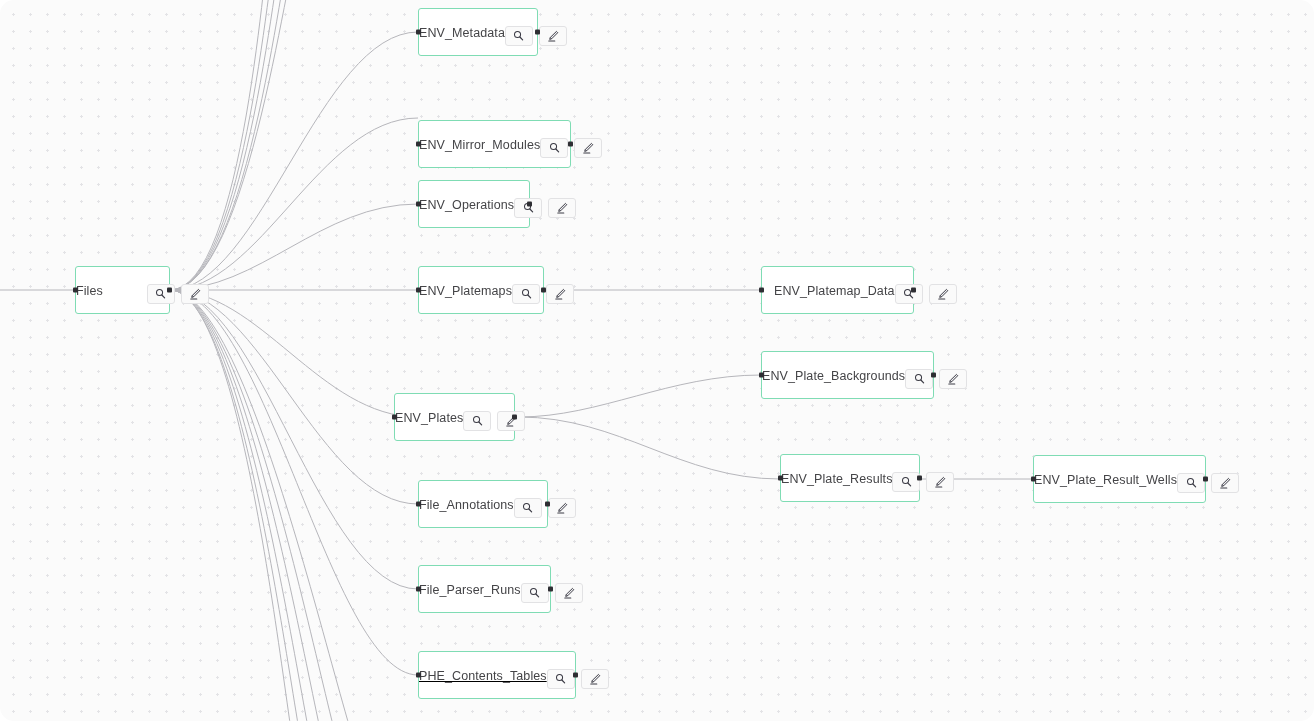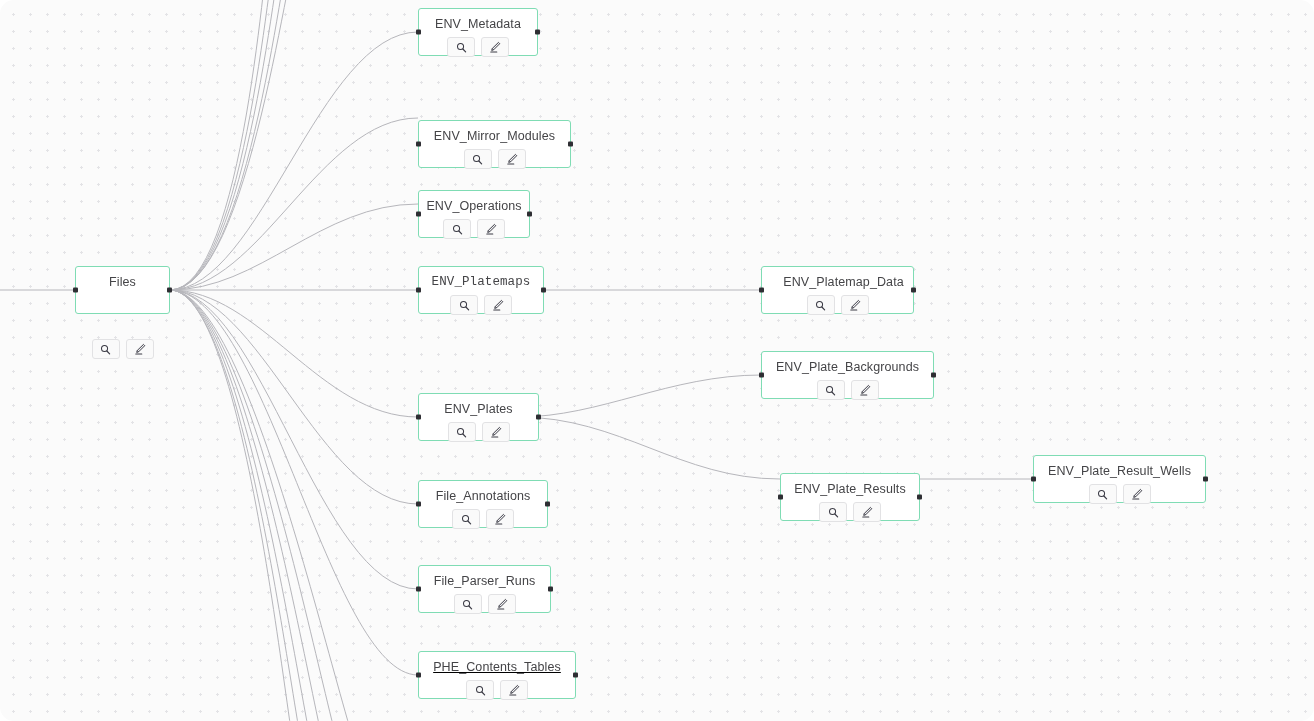--- a/index.html
+++ b/index.html
@@ -35,21 +35,20 @@
     stroke: #b6b6bb;
     stroke-width: 1;
   }
   
   .node {
     position: absolute;
     background: #ffffff;
     border: 1.6px solid #7fdcb4;
     border-radius: 3px;
     display: flex;
-    flex-direction: column;
     align-items: center;
     justify-content: flex-start;
     padding-top: 7px;
     box-shadow: 0 0 0 0 rgba(0,0,0,0);
   }
   .node-label {
     font-size: 12.5px;
     color: #444447;
     line-height: 16px;
     white-space: nowrap;
@@ -182,21 +181,21 @@
                 <path d="M12.6 1.9 L14.3 3.6 L6.1 11.8 L3.6 12.5 L4.3 10.0 Z" fill="#f2f2f4" stroke="#3a3a44" stroke-width="1.3" stroke-linejoin="round"></path>
                 <path d="M4.3 10.0 L6.1 11.8" stroke="#3a3a44" stroke-width="1.1"></path>
                 <line x1="2.4" y1="14.6" x2="10.4" y2="14.6" stroke="#3a3a44" stroke-width="1.4" stroke-linecap="round"></line>
               </svg>
             </span>
           </button>
         </div>
         <div class="handle left" style="background: rgb(46, 46, 51);"></div>
         <div class="handle right" style="background: rgb(46, 46, 51);"></div>
       </div>
-      <div class="node" style="left: 418px; top: 180px; width: 112px; height: 48px; border-color: rgb(127, 220, 180); margin-top: 10px;">
+      <div class="node" style="left: 418px; top: 180px; width: 112px; height: 48px; border-color: rgb(127, 220, 180);">
         <div class="node-label" style="color: rgb(68, 68, 71);">ENV_Operations</div>
         <div class="node-tools">
           <button class="tool-btn" title="Inspect">
             <span>
               <svg width="11" height="11" viewBox="0 0 16 16">
                 <circle cx="6.6" cy="6.6" r="4.4" fill="none" stroke="#3a3a44" stroke-width="1.5"></circle>
                 <line x1="10" y1="10.2" x2="14" y2="14.4" stroke="#3a3a44" stroke-width="1.7" stroke-linecap="round"></line>
               </svg>
             </span>
           </button>
@@ -207,44 +206,44 @@
                 <path d="M4.3 10.0 L6.1 11.8" stroke="#3a3a44" stroke-width="1.1"></path>
                 <line x1="2.4" y1="14.6" x2="10.4" y2="14.6" stroke="#3a3a44" stroke-width="1.4" stroke-linecap="round"></line>
               </svg>
             </span>
           </button>
         </div>
         <div class="handle left" style="background: rgb(46, 46, 51);"></div>
         <div class="handle right" style="background: rgb(46, 46, 51);"></div>
       </div>
       <div class="node" style="left: 418px; top: 266px; width: 126px; height: 48px; border-color: rgb(127, 220, 180);">
-        <div class="node-label" style="color: rgb(68, 68, 71); font-family: Liberation Mono, monospace;">ENV_Platemaps</div>
-        <div class="node-tools">
-          <button class="tool-btn" title="Inspect">
-            <span>
-              <svg width="11" height="11" viewBox="0 0 16 16">
-                <circle cx="6.6" cy="6.6" r="4.4" fill="none" stroke="#3a3a44" stroke-width="1.5"></circle>
-                <line x1="10" y1="10.2" x2="14" y2="14.4" stroke="#3a3a44" stroke-width="1.7" stroke-linecap="round"></line>
-              </svg>
-            </span>
-          </button>
-          <button class="tool-btn" title="Edit">
-            <span>
-              <svg width="12" height="12" viewBox="0 0 16 16">
-                <path d="M12.6 1.9 L14.3 3.6 L6.1 11.8 L3.6 12.5 L4.3 10.0 Z" fill="#f2f2f4" stroke="#3a3a44" stroke-width="1.3" stroke-linejoin="round"></path>
-                <path d="M4.3 10.0 L6.1 11.8" stroke="#3a3a44" stroke-width="1.1"></path>
-                <line x1="2.4" y1="14.6" x2="10.4" y2="14.6" stroke="#3a3a44" stroke-width="1.4" stroke-linecap="round"></line>
-              </svg>
-            </span>
-          </button>
-        </div>
-        <div class="handle left" style="background: rgb(46, 46, 51);"></div>
-        <div class="handle right" style="background: rgb(46, 46, 51);"></div>
-      </div>
-      <div class="node" style="left: 418px; top: 393px; width: 121px; height: 48px; border-color: rgb(127, 220, 180);">
+        <div class="node-label" style="color: rgb(68, 68, 71);">ENV_Platemaps</div>
+        <div class="node-tools">
+          <button class="tool-btn" title="Inspect">
+            <span>
+              <svg width="11" height="11" viewBox="0 0 16 16">
+                <circle cx="6.6" cy="6.6" r="4.4" fill="none" stroke="#3a3a44" stroke-width="1.5"></circle>
+                <line x1="10" y1="10.2" x2="14" y2="14.4" stroke="#3a3a44" stroke-width="1.7" stroke-linecap="round"></line>
+              </svg>
+            </span>
+          </button>
+          <button class="tool-btn" title="Edit">
+            <span>
+              <svg width="12" height="12" viewBox="0 0 16 16">
+                <path d="M12.6 1.9 L14.3 3.6 L6.1 11.8 L3.6 12.5 L4.3 10.0 Z" fill="#f2f2f4" stroke="#3a3a44" stroke-width="1.3" stroke-linejoin="round"></path>
+                <path d="M4.3 10.0 L6.1 11.8" stroke="#3a3a44" stroke-width="1.1"></path>
+                <line x1="2.4" y1="14.6" x2="10.4" y2="14.6" stroke="#3a3a44" stroke-width="1.4" stroke-linecap="round"></line>
+              </svg>
+            </span>
+          </button>
+        </div>
+        <div class="handle left" style="background: rgb(46, 46, 51);"></div>
+        <div class="handle right" style="background: rgb(46, 46, 51);"></div>
+      </div>
+      <div class="node" style="left: 394px; top: 393px; width: 121px; height: 48px; border-color: rgb(127, 220, 180);">
         <div class="node-label" style="color: rgb(68, 68, 71);">ENV_Plates</div>
         <div class="node-tools">
           <button class="tool-btn" title="Inspect">
             <span>
               <svg width="11" height="11" viewBox="0 0 16 16">
                 <circle cx="6.6" cy="6.6" r="4.4" fill="none" stroke="#3a3a44" stroke-width="1.5"></circle>
                 <line x1="10" y1="10.2" x2="14" y2="14.4" stroke="#3a3a44" stroke-width="1.7" stroke-linecap="round"></line>
               </svg>
             </span>
           </button>
@@ -374,21 +373,21 @@
                 <path d="M12.6 1.9 L14.3 3.6 L6.1 11.8 L3.6 12.5 L4.3 10.0 Z" fill="#f2f2f4" stroke="#3a3a44" stroke-width="1.3" stroke-linejoin="round"></path>
                 <path d="M4.3 10.0 L6.1 11.8" stroke="#3a3a44" stroke-width="1.1"></path>
                 <line x1="2.4" y1="14.6" x2="10.4" y2="14.6" stroke="#3a3a44" stroke-width="1.4" stroke-linecap="round"></line>
               </svg>
             </span>
           </button>
         </div>
         <div class="handle left" style="background: rgb(46, 46, 51);"></div>
         <div class="handle right" style="background: rgb(46, 46, 51);"></div>
       </div>
-      <div class="node" style="left: 780px; top: 473px; width: 140px; height: 48px; border-color: rgb(127, 220, 180);">
+      <div class="node" style="left: 780px; top: 454px; width: 140px; height: 48px; border-color: rgb(127, 220, 180);">
         <div class="node-label" style="color: rgb(68, 68, 71);">ENV_Plate_Results</div>
         <div class="node-tools">
           <button class="tool-btn" title="Inspect">
             <span>
               <svg width="11" height="11" viewBox="0 0 16 16">
                 <circle cx="6.6" cy="6.6" r="4.4" fill="none" stroke="#3a3a44" stroke-width="1.5"></circle>
                 <line x1="10" y1="10.2" x2="14" y2="14.4" stroke="#3a3a44" stroke-width="1.7" stroke-linecap="round"></line>
               </svg>
             </span>
           </button>

